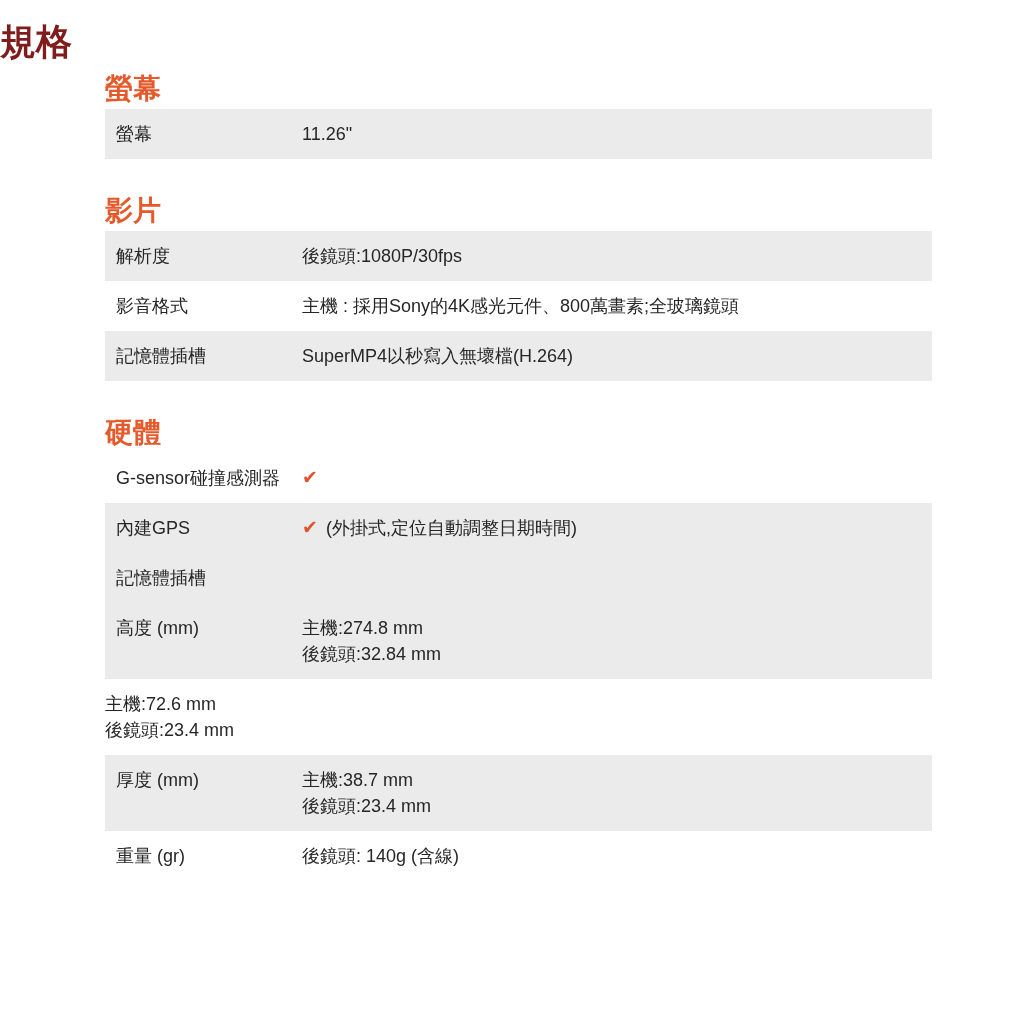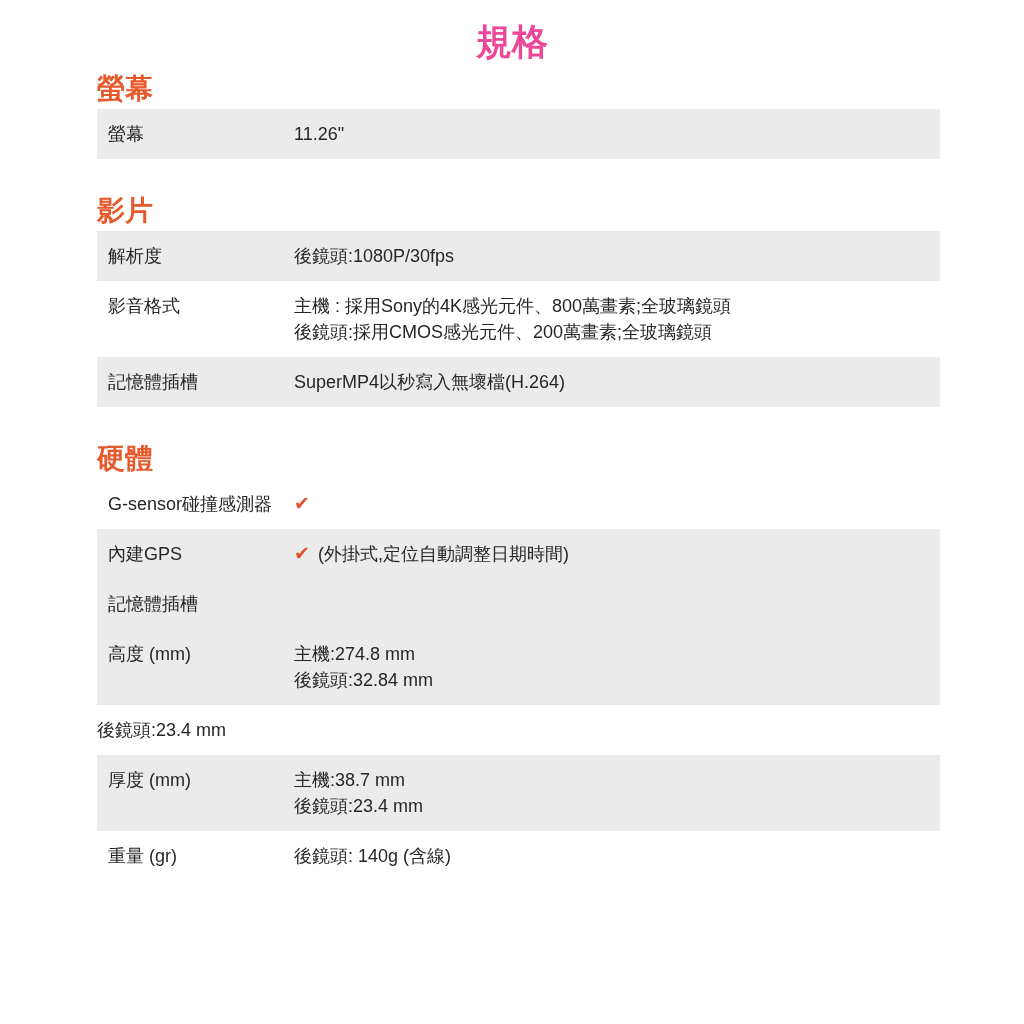--- a/index.html
+++ b/index.html
@@ -7,31 +7,31 @@
     margin: 0; padding: 0;
     width: 1024px; height: 1024px;
     background: #ffffff;
     font-family: "Liberation Sans", "DejaVu Sans", sans-serif;
     color: #262626;
     overflow: hidden;
   }
   .page-title {
     margin: 0;
     padding-top: 22px;
-    text-align: center;
+    text-align: left;
     font-size: 36px;
     line-height: 40px;
     font-weight: bold;
-    color: #ec4899;
+    color: #7f1d1d;
   }
   .spec-content {
     margin-left: 97px;
     width: 843px;
   }
-  .spec-section { margin: 0; }
+  .spec-section { margin: 8px; }
   .section-heading {
     margin: 37px 0 5px 0;
     font-size: 28px;
     line-height: 30px;
     font-weight: bold;
     color: #e5592b;
   }
   .spec-section:first-of-type .section-heading { margin-top: 12px; }
   .spec-row {
     display: flex;
@@ -83,21 +83,20 @@
       <div class="spec-row alt">
         <div class="row-label">解析度</div>
         <div class="row-value">
           <div class="value-line"><span class="line-text">後鏡頭:1080P/30fps</span></div>
         </div>
       </div>
       <div class="spec-row">
         <div class="row-label">影音格式</div>
         <div class="row-value">
           <div class="value-line"><span class="line-text">主機 : 採用Sony的4K感光元件、800萬畫素;全玻璃鏡頭</span></div>
-          <div class="value-line"><span class="line-text">後鏡頭:採用CMOS感光元件、200萬畫素;全玻璃鏡頭</span></div>
         </div>
       </div>
       <div class="spec-row alt">
         <div class="row-label">記憶體插槽</div>
         <div class="row-value">
           <div class="value-line"><span class="line-text">SuperMP4以秒寫入無壞檔(H.264)</span></div>
         </div>
       </div>
     </section>
     <section class="spec-section">
@@ -119,20 +118,21 @@
       </div>
       <div class="spec-row alt">
         <div class="row-label">高度 (mm)</div>
         <div class="row-value">
           <div class="value-line"><span class="line-text">主機:274.8 mm</span></div>
           <div class="value-line"><span class="line-text">後鏡頭:32.84 mm</span></div>
         </div>
       </div>
       <div class="spec-row">
         <div class="row-value">
+          <div class="value-line"><span class="line-text">主機:72.6 mm</span></div>
           <div class="value-line"><span class="line-text">後鏡頭:23.4 mm</span></div>
         </div>
       </div>
       <div class="spec-row alt">
         <div class="row-label">厚度 (mm)</div>
         <div class="row-value">
           <div class="value-line"><span class="line-text">主機:38.7 mm</span></div>
           <div class="value-line"><span class="line-text">後鏡頭:23.4 mm</span></div>
         </div>
       </div>

